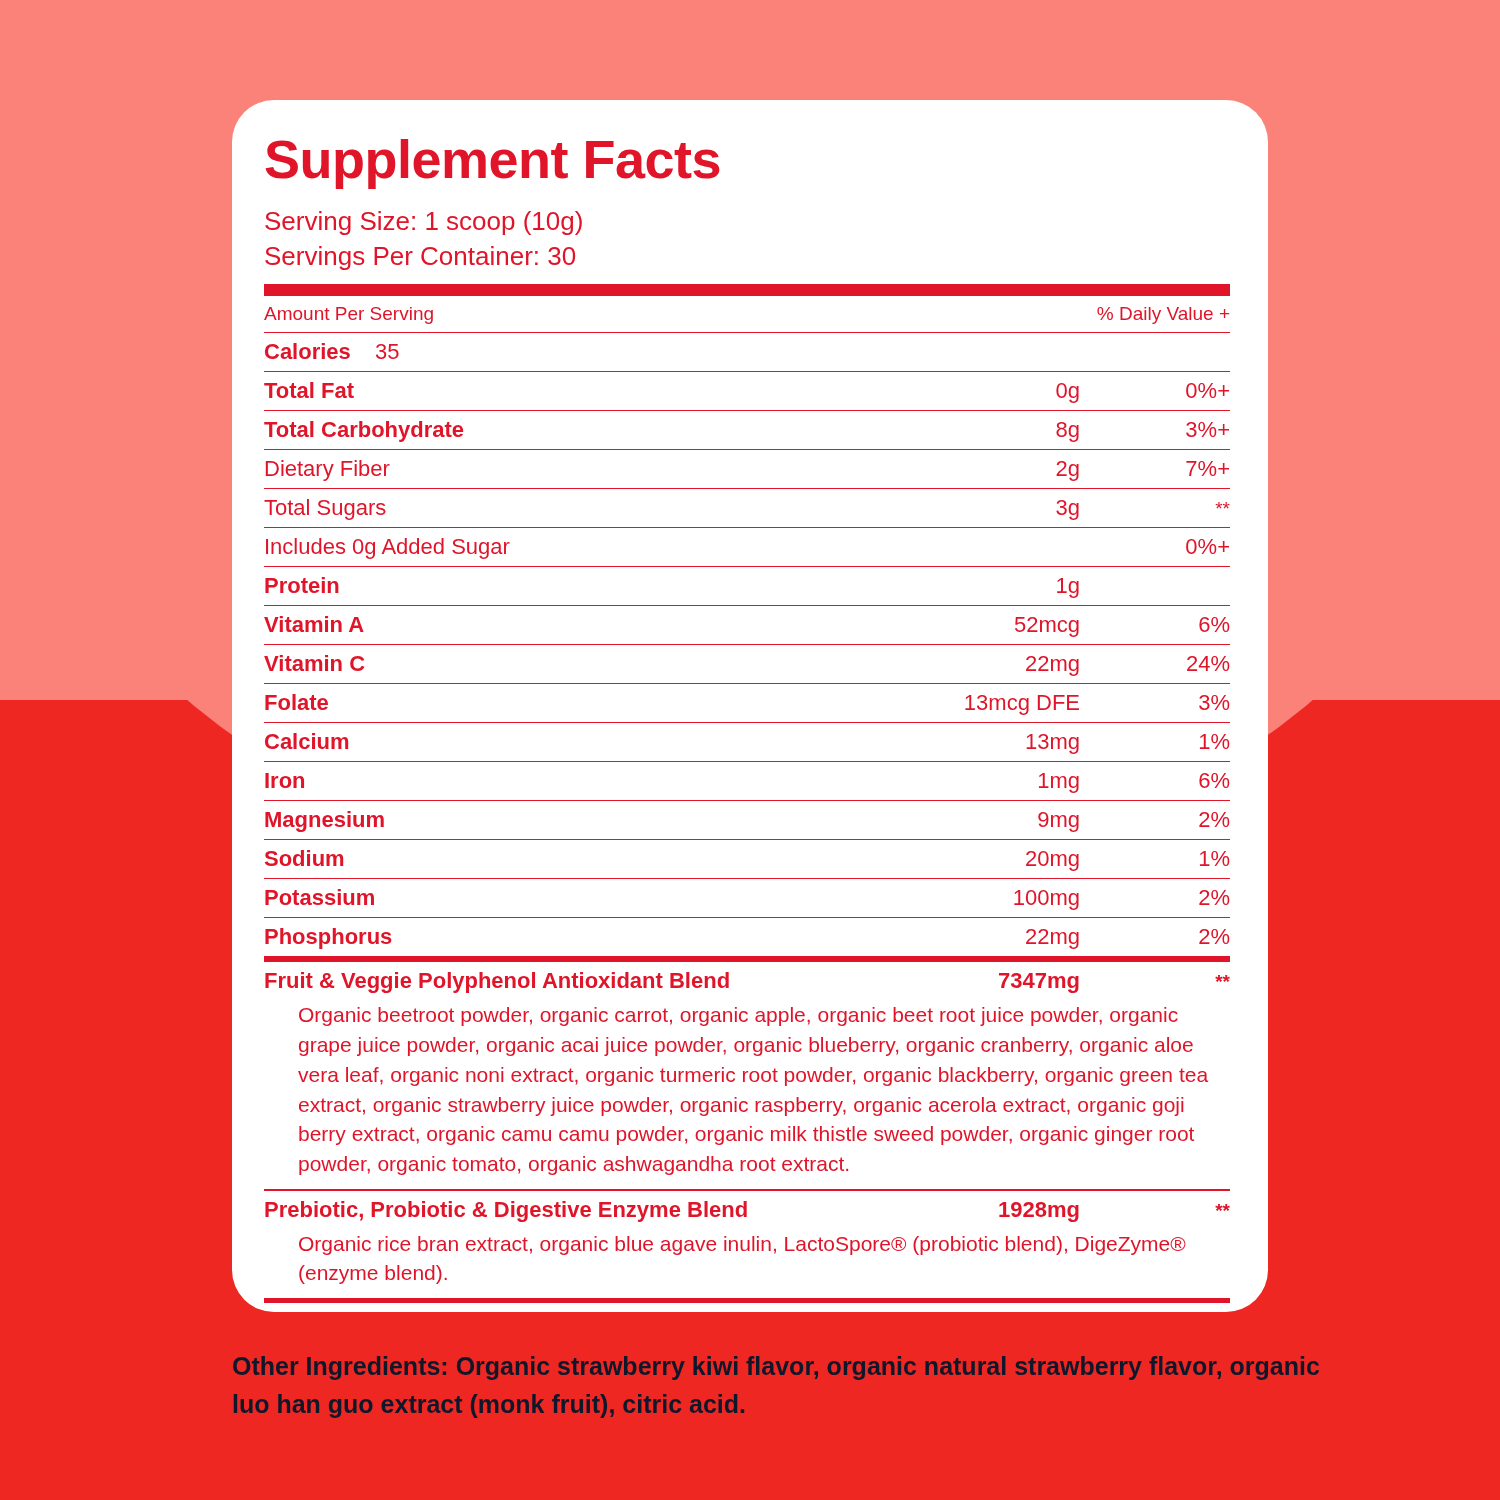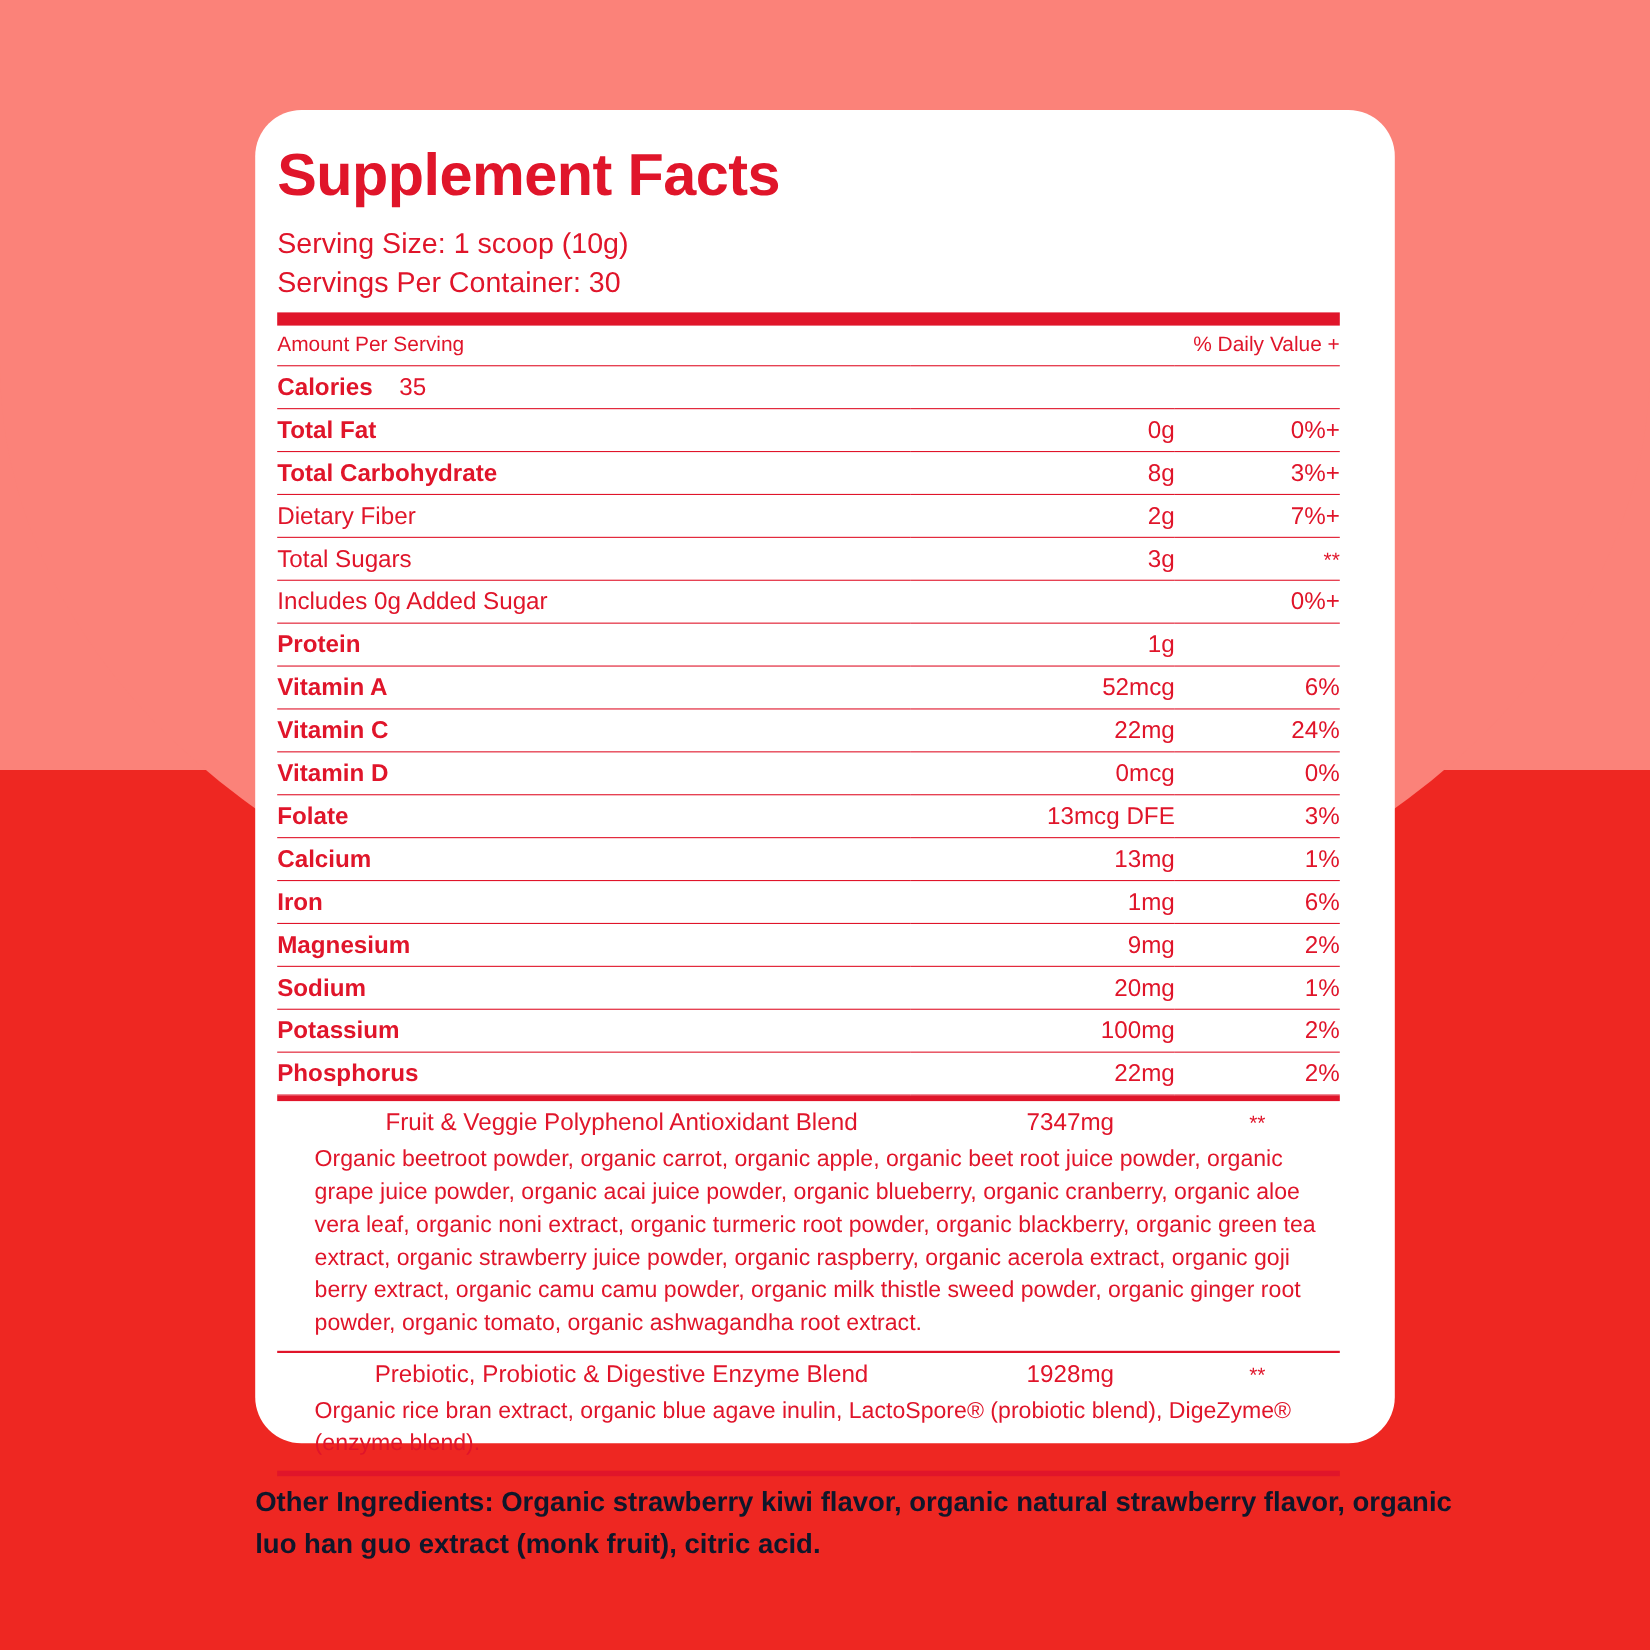--- a/index.html
+++ b/index.html
@@ -36,21 +36,21 @@
     left: 232px;
     top: 100px;
     width: 1036px;
     height: 1212px;
     background: #ffffff;
     border-radius: 42px;
     padding: 0;
   }
   #panel {
     position: absolute;
-    left: 252px;
+    left: 264px;
     top: 128px;
     width: 966px;
     color: #e0152a;
   }
   h1.title {
     font-size: 54px;
     font-weight: bold;
     letter-spacing: -0.5px;
     color: #e0152a;
     margin-bottom: 14px;
@@ -90,21 +90,21 @@
     padding-bottom: 7px;
   }
   td.name { text-align: left; margin-left: 12px; }
   td.amt  { text-align: right; width: 240px; padding-right: 0; }
   td.dv   { text-align: right; width: 150px; }
   .bold   { font-weight: bold; }
   .indent1 { padding-left: 34px; }
   .indent2 { padding-left: 66px; }
   tr.line td { border-bottom: 1.6px solid #e0152a; }
   .stars { font-size: 19px; vertical-align: super; }
-  .blend-head td { font-weight: normal; padding-top: 10px; padding-bottom: 2px; text-align: center; }
+  .blend-head td { font-weight: bold; padding-top: 10px; padding-bottom: 2px; }
   .blend-body {
     font-size: 21px;
     line-height: 1.42;
     padding-left: 34px;
     padding-right: 4px;
     padding-bottom: 10px;
     color: #e0152a;
   }
   .footnotes {
     font-size: 16.5px;
@@ -189,25 +189,20 @@
         </tr>
         <tr class="line">
           <td class="name bold">Vitamin A</td>
           <td class="amt">52mcg</td>
           <td class="dv">6%</td>
         </tr>
         <tr class="line">
           <td class="name bold">Vitamin C</td>
           <td class="amt">22mg</td>
           <td class="dv">24%</td>
-        </tr>
-        <tr class="line">
-          <td class="name bold">Vitamin D</td>
-          <td class="amt">0mcg</td>
-          <td class="dv">0%</td>
         </tr>
         <tr class="line">
           <td class="name bold">Folate</td>
           <td class="amt">13mcg DFE</td>
           <td class="dv">3%</td>
         </tr>
         <tr class="line">
           <td class="name bold">Calcium</td>
           <td class="amt">13mg</td>
           <td class="dv">1%</td>

